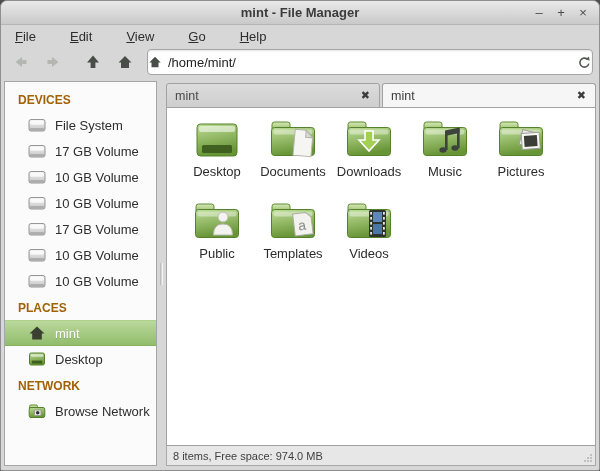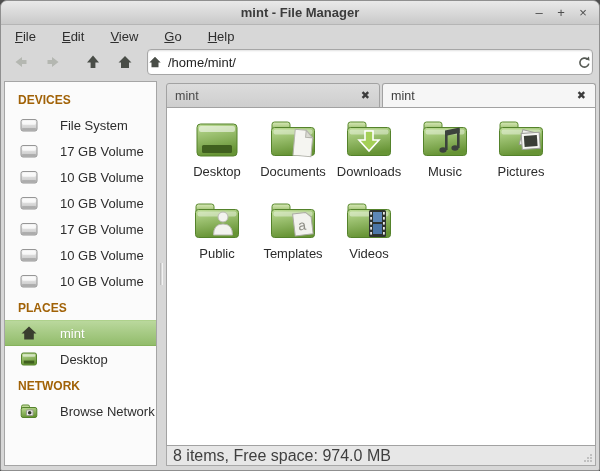--- a/index.html
+++ b/index.html
@@ -9,56 +9,56 @@
     box-shadow:0 2px 8px rgba(0,0,0,.4);}
   
   .titlebar{height:24px;flex:0 0 24px;background:linear-gradient(#e9e9e9,#c9c9c9);
     border-bottom:1px solid #b5b5b5;display:flex;align-items:center;position:relative;
     border-radius:6px 6px 0 0;}
   .title{position:absolute;left:0;right:0;text-align:center;font-size:13px;font-weight:bold;color:#3b3b3b;}
   .win-controls{margin-left:auto;display:flex;gap:6px;padding-right:8px;z-index:2;}
   .win-btn{width:16px;height:16px;display:flex;align-items:center;justify-content:center;
     font-size:13px;color:#4d4d4d;cursor:default;line-height:1;}
   
-  .menubar{height:22px;flex:0 0 22px;display:flex;align-items:center;padding-left:6px;gap:10px;}
+  .menubar{height:22px;flex:0 0 22px;display:flex;align-items:center;padding-left:6px;gap:18px;}
   .menu-item{font-size:13px;color:#2e2e2e;padding:2px 8px;border-radius:2px;}
   .menu-item u{text-decoration:underline;}
   
   .toolbar{height:34px;flex:0 0 34px;display:flex;align-items:center;padding:0 6px 4px 6px;gap:4px;}
   .tool-btn{width:28px;height:26px;display:flex;align-items:center;justify-content:center;border-radius:3px;}
   .pathbar{flex:1;height:26px;background:#fff;border:1px solid #a6a6a6;border-radius:4px;
     display:flex;align-items:center;padding:0 0;margin-left:4px;box-shadow:inset 0 1px 2px rgba(0,0,0,.12);}
   .path-text{flex:1;font-size:13px;color:#222;margin-left:6px;}
   
   .body{flex:1;display:flex;padding:0 3px 4px 3px;min-height:0;}
   .sidebar{width:153px;flex:0 0 153px;background:#fbfbfb;border:1px solid #a5a5a5;
     overflow:hidden;padding-top:4px;}
   .side-header{font-size:12px;font-weight:bold;color:#a16207;padding:7px 0 5px 13px;}
-  .side-row{height:26px;display:flex;align-items:center;padding-left:15px;gap:22px;font-size:13px;color:#2e2e2e;}
+  .side-row{height:26px;display:flex;align-items:center;padding-left:23px;gap:9px;font-size:13px;color:#2e2e2e;}
   .side-row.selected{background:linear-gradient(#bad89d,#92bc6b);border-top:1px solid #aeD18c;
     border-bottom:1px solid #86b25c;color:#fff;text-shadow:0 1px 1px rgba(0,0,0,.15);}
   .licon{width:18px;height:18px;flex:0 0 18px;}
   .splitter{width:9px;flex:0 0 9px;display:flex;align-items:center;justify-content:center;}
   .grip{width:3px;height:22px;border-left:1px solid #bcbcbc;border-right:1px solid #f2f2f2;}
   
   .main{flex:1;display:flex;flex-direction:column;min-width:0;}
   .tabbar{height:27px;flex:0 0 27px;display:flex;gap:2px;padding-top:2px;}
   .tab{flex:1;display:flex;align-items:center;border:1px solid #a2a2a2;border-radius:3px 3px 0 0;
     padding:0 8px;font-size:12.5px;color:#4a4a4a;background:linear-gradient(#dcdcdc,#cecece);}
   .tab.active{background:#f6f6f6;color:#3c3c3c;border-bottom-color:#f6f6f6;}
   .tab-label{flex:1;}
   .tab-close{font-size:11px;color:#3c3c3c;font-weight:bold;padding:0 1px;}
   .content{flex:1;background:#fff;border:1px solid #a2a2a2;margin-top:-1px;overflow:hidden;
     display:grid;grid-template-columns:repeat(5,76px);grid-auto-rows:82px;
     padding:10px 0 0 12px;align-content:start;}
   .file{display:flex;flex-direction:column;align-items:center;width:76px;}
   .ficon{width:48px;height:44px;}
   .flabel{font-size:13px;color:#2c2c2c;margin-top:2px;white-space:nowrap;}
   .statusbar{height:20px;flex:0 0 20px;background:#e7e7e7;border:1px solid #a8a8a8;border-top:none;
-    display:flex;align-items:center;padding:0 6px;font-size:16px;color:#3f3f3f;position:relative;}
+    display:flex;align-items:center;padding:0 6px;font-size:11px;color:#3f3f3f;position:relative;}
   .resize-grip{position:absolute;right:2px;bottom:2px;width:10px;height:10px;opacity:.5;}
   svg{display:block;}
 </style>
 </head>
 <body>
 
 <svg width="0" height="0" style="position:absolute" aria-hidden="true">
   <defs>
     <linearGradient id="fgrad" x1="0" y1="0" x2="0.25" y2="1">
       <stop offset="0" stop-color="#bedd97"></stop>

